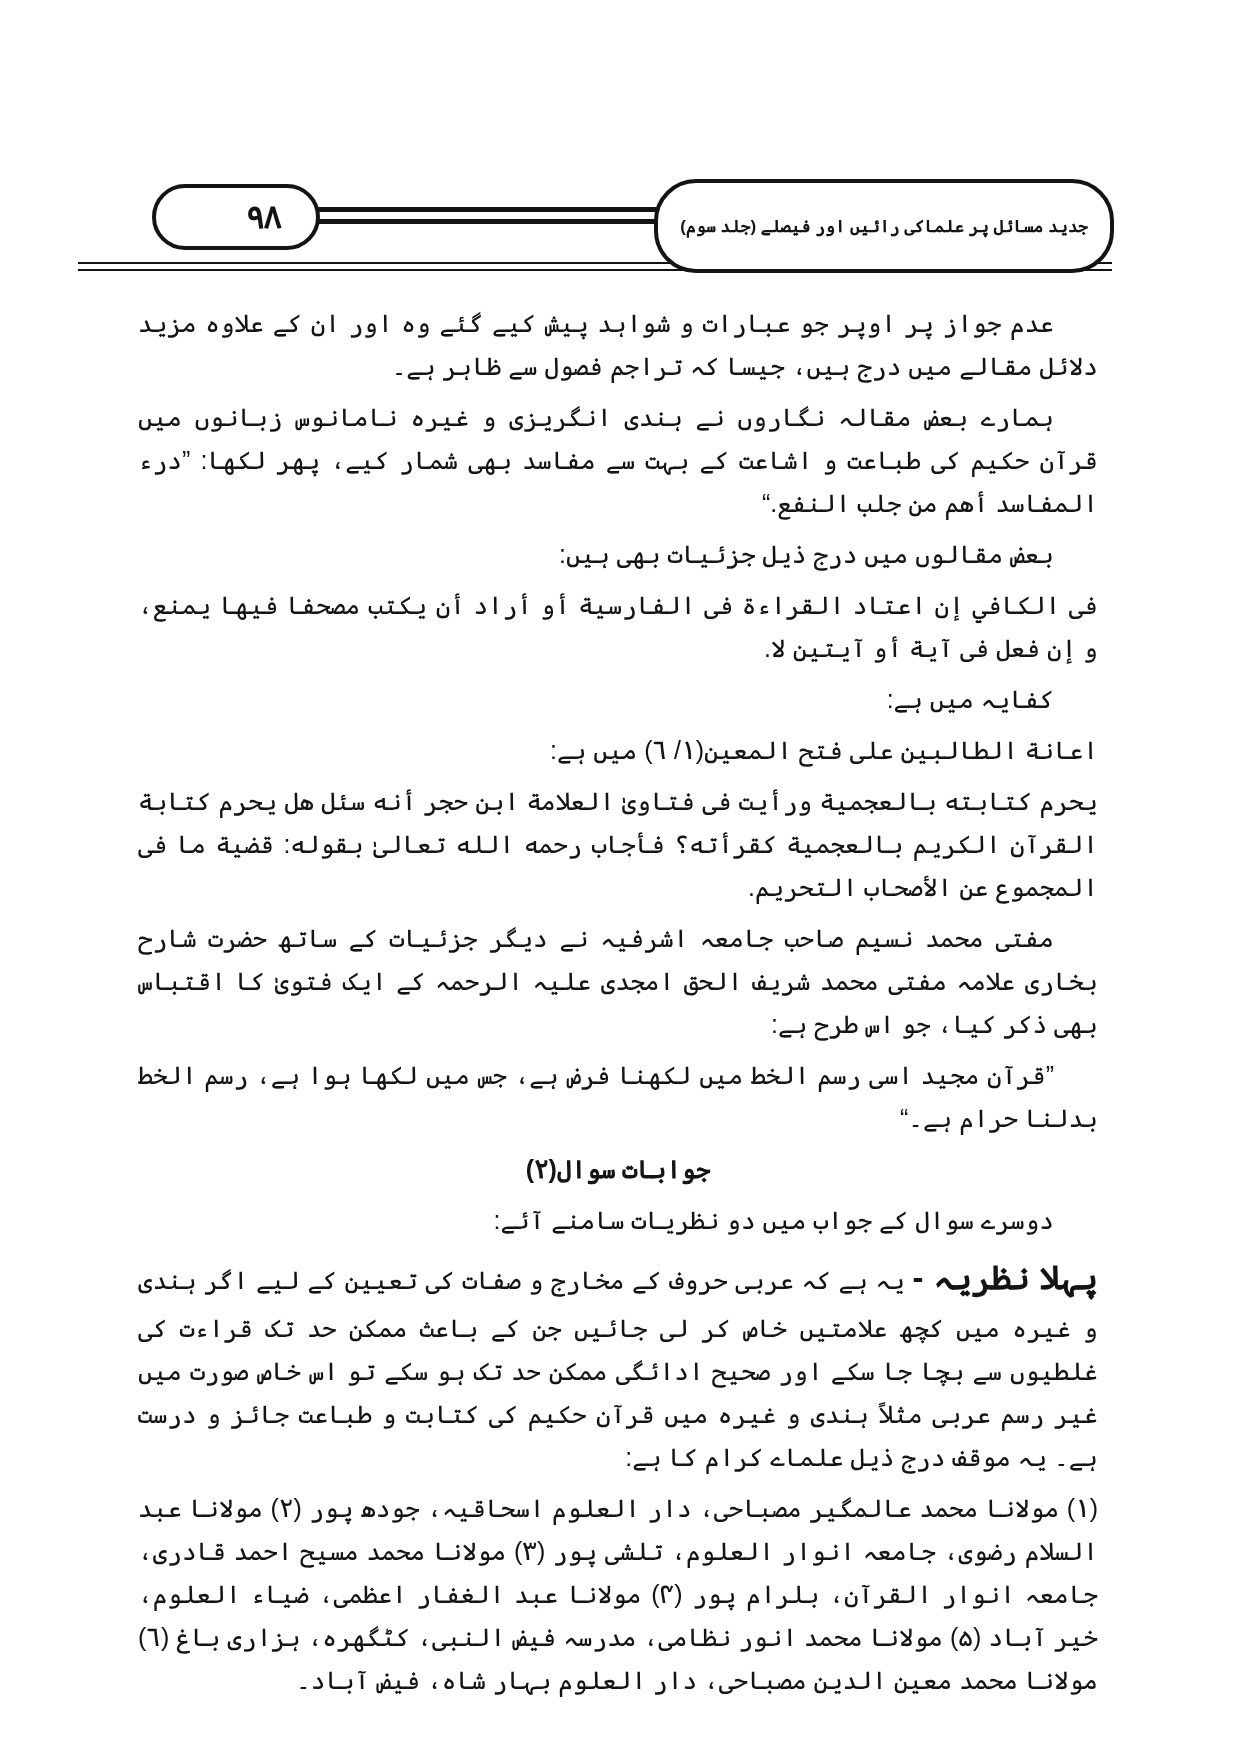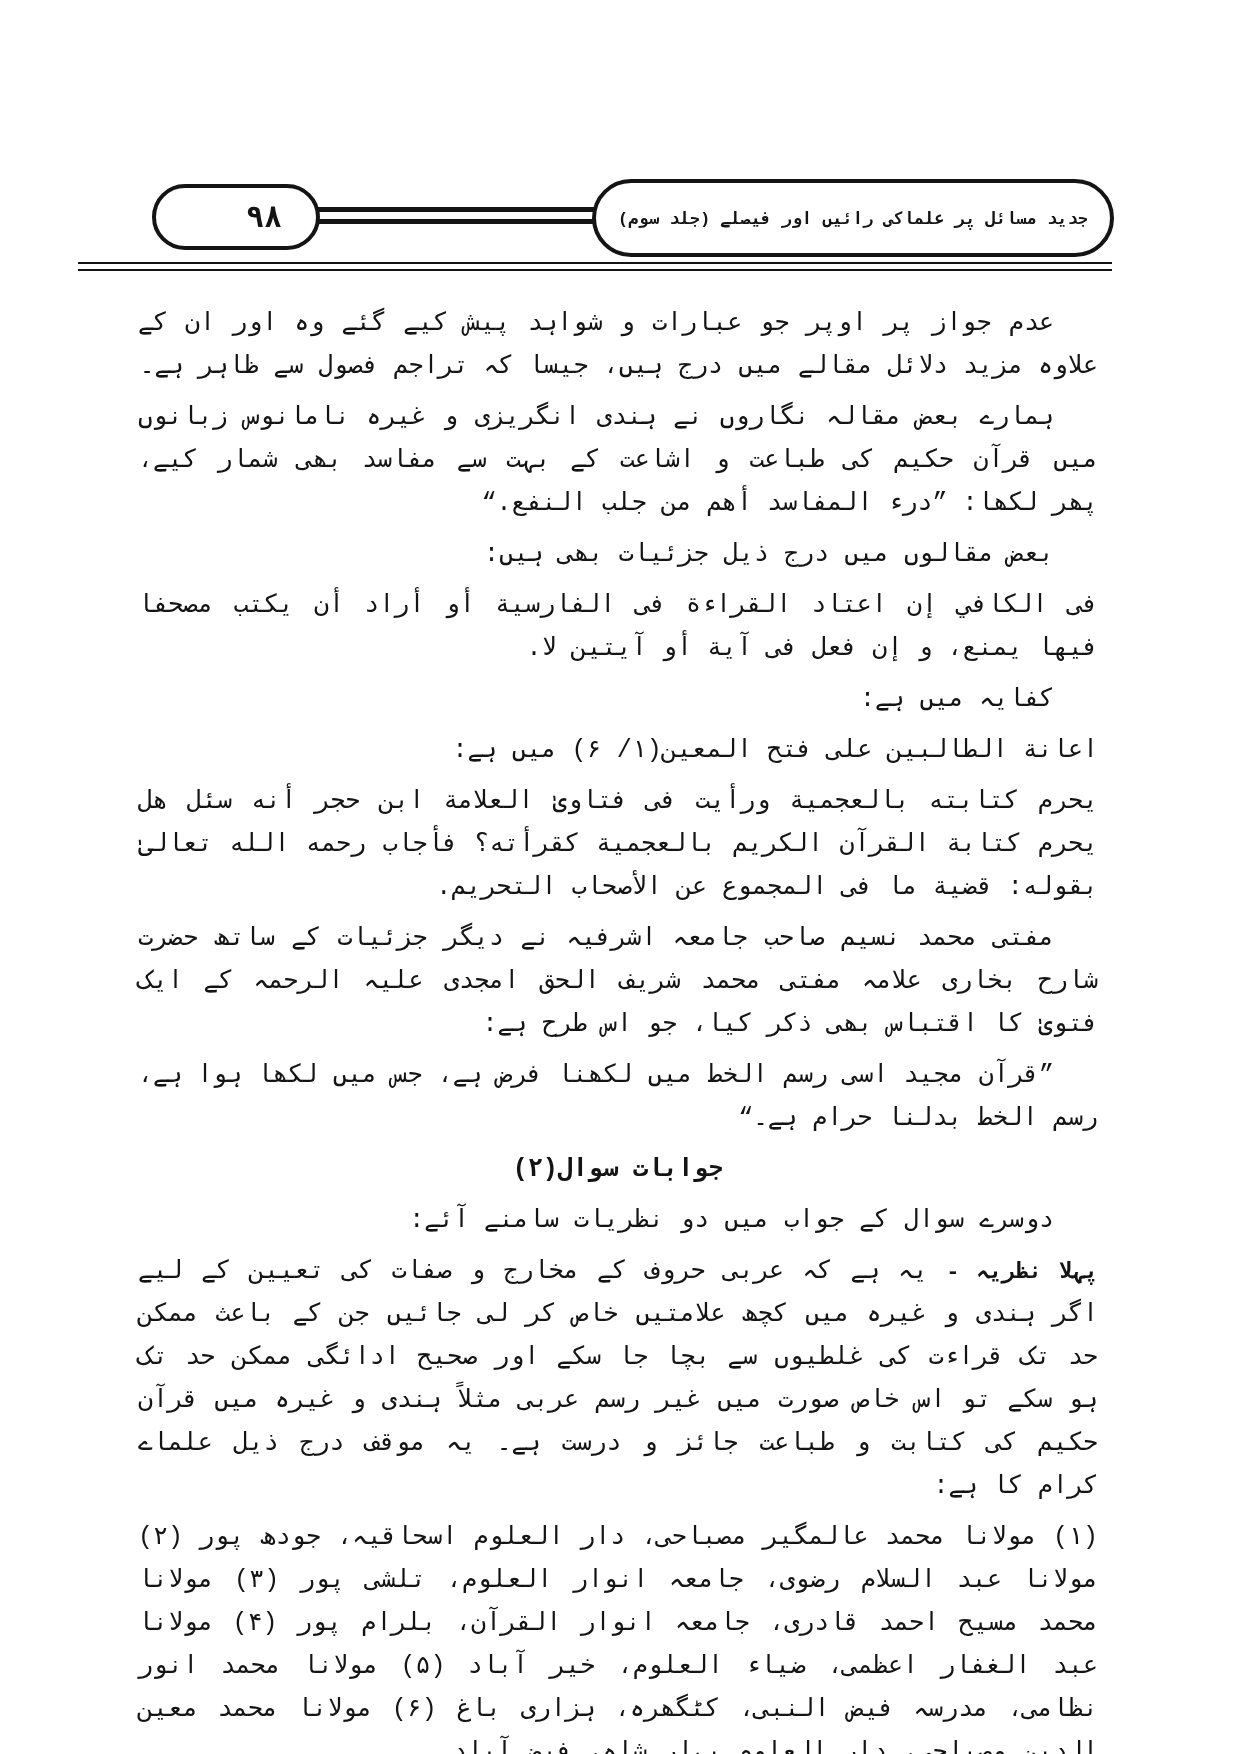--- a/index.html
+++ b/index.html
@@ -1,41 +1,41 @@
 <!DOCTYPE html>
 <html lang="ur" dir="rtl"><head>
 <meta charset="utf-8">
 <style>
   html,body{margin:0;padding:0;background:#e8e8e8;}
   .page{
     position:relative;
     width:1240px;height:1754px;
     background:#ffffff;
     color:#141414;
-    font-family:Liberation Mono, monospace;
+    font-family:Liberation Sans, sans-serif;
     direction:rtl;
     overflow:hidden;
   }
   
   .pill{
     position:absolute;
     border:4px solid #141414;
     background:#ffffff;
     display:flex;align-items:center;justify-content:center;
     box-sizing:border-box;
     z-index:2;
   }
   .page-num-pill{
     left:152px;top:184px;width:168px;height:66px;
     border-radius:36px;
     font-size:30px;font-weight:bold;
     padding-left:56px; 
   }
   .title-pill{
-    right:126px;top:179px;height:78px;
+    right:126px;top:179px;height:94px;
     min-width:272px;
     padding:0 22px;
     border-radius:42px;
     font-size:17px;font-weight:bold;
     white-space:nowrap;
   }
   .band-line{
     position:absolute;
     left:300px;right:380px;top:207px;
     height:7px;
@@ -61,21 +61,21 @@
   .body-text p{
     margin:8px;
     font-size:25px;
     line-height:1.72;
   }
   .indent{ text-indent:44px; }
   .quote-ar{
     font-size:27px;
     line-height:1.66;
   }
-  .lead-bold{ font-weight:bold; font-size:22px; }
+  .lead-bold{ font-weight:bold; font-size:33px; }
   .section-heading{
     text-align:left;
     text-align-last:center;
     font-size:33px;
     font-weight:bold;
     margin:24px 0 12px 0;
     line-height:1.4;
   }
   .section-heading-wrap{margin:0;}
 </style>

